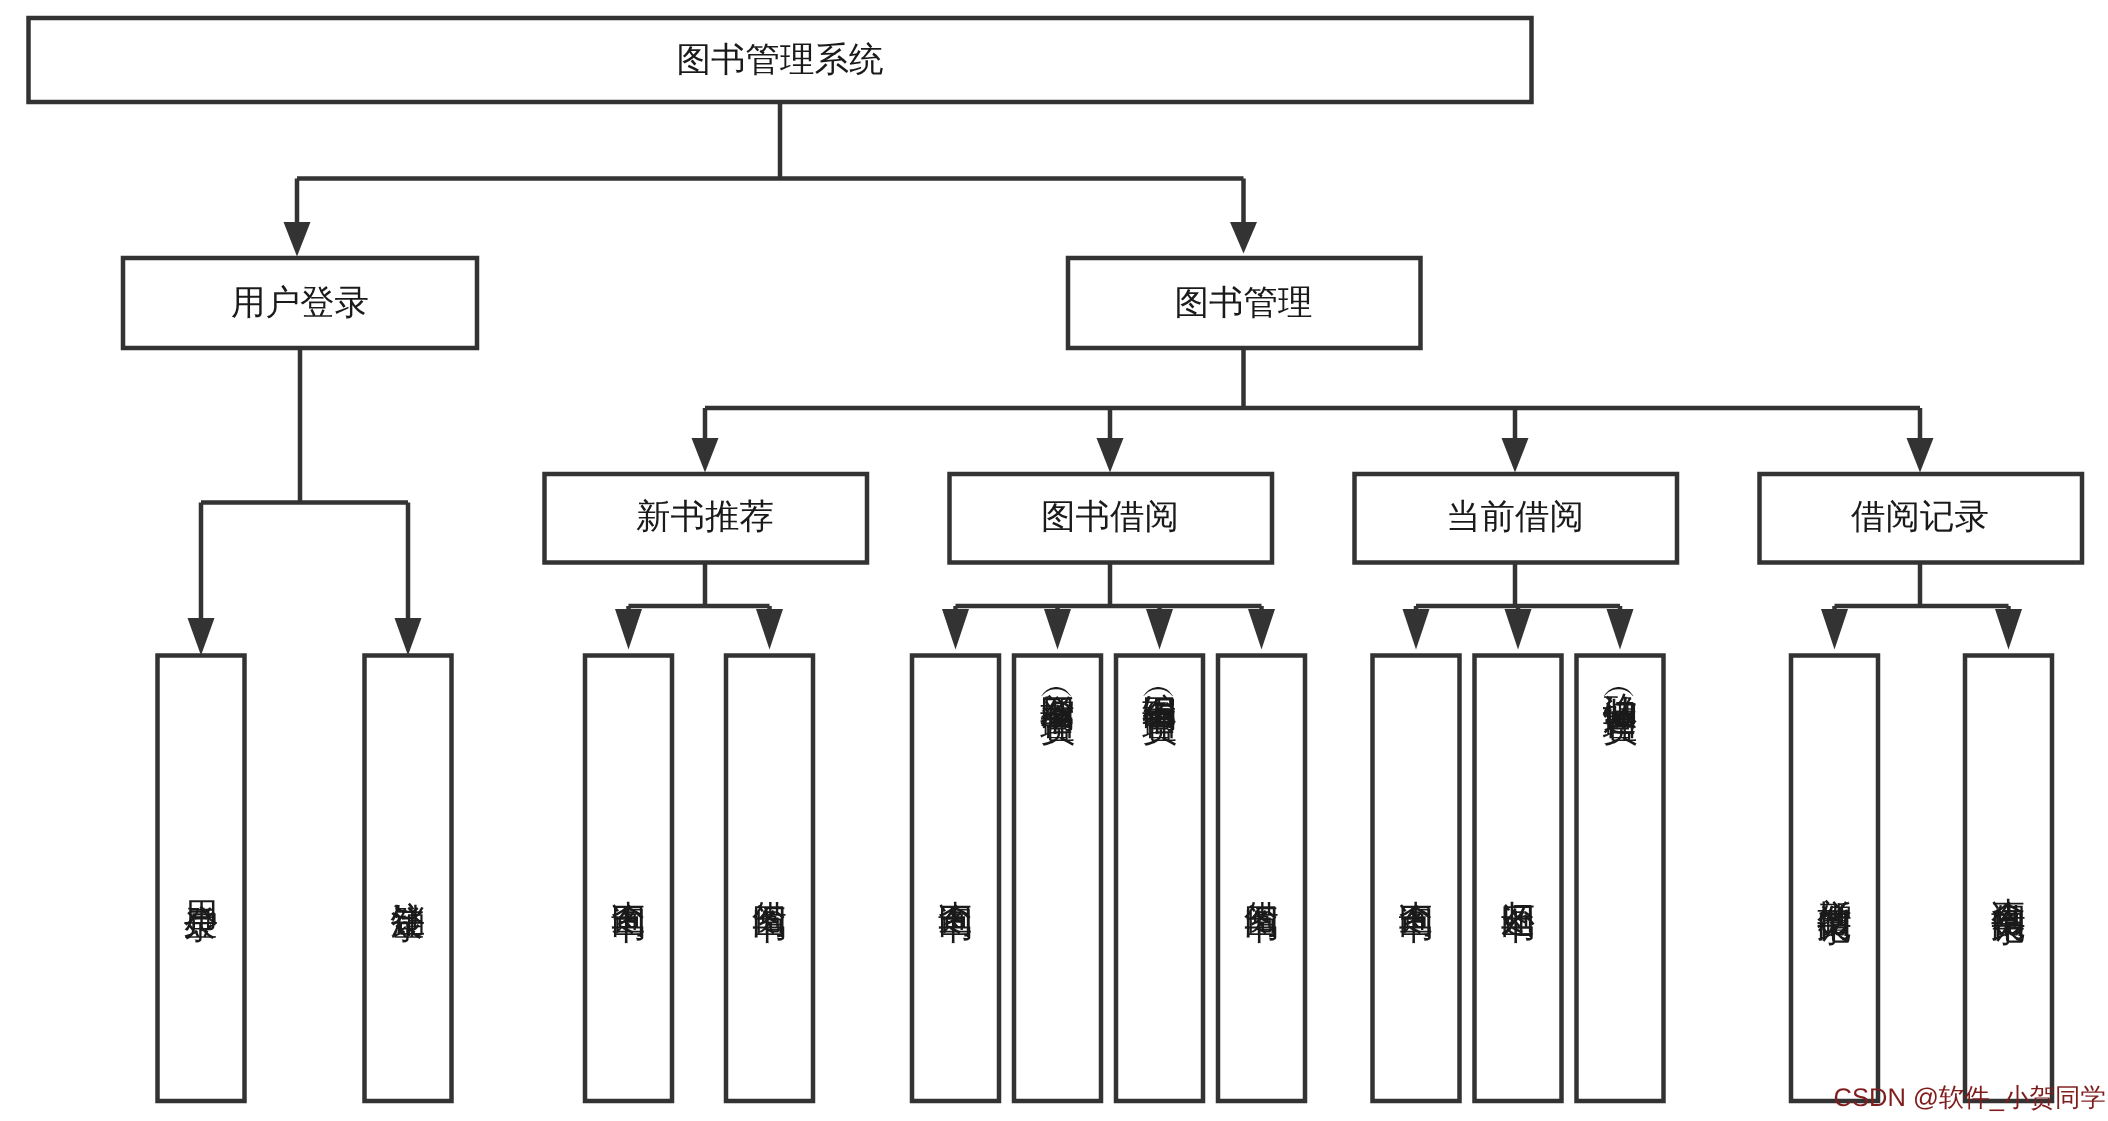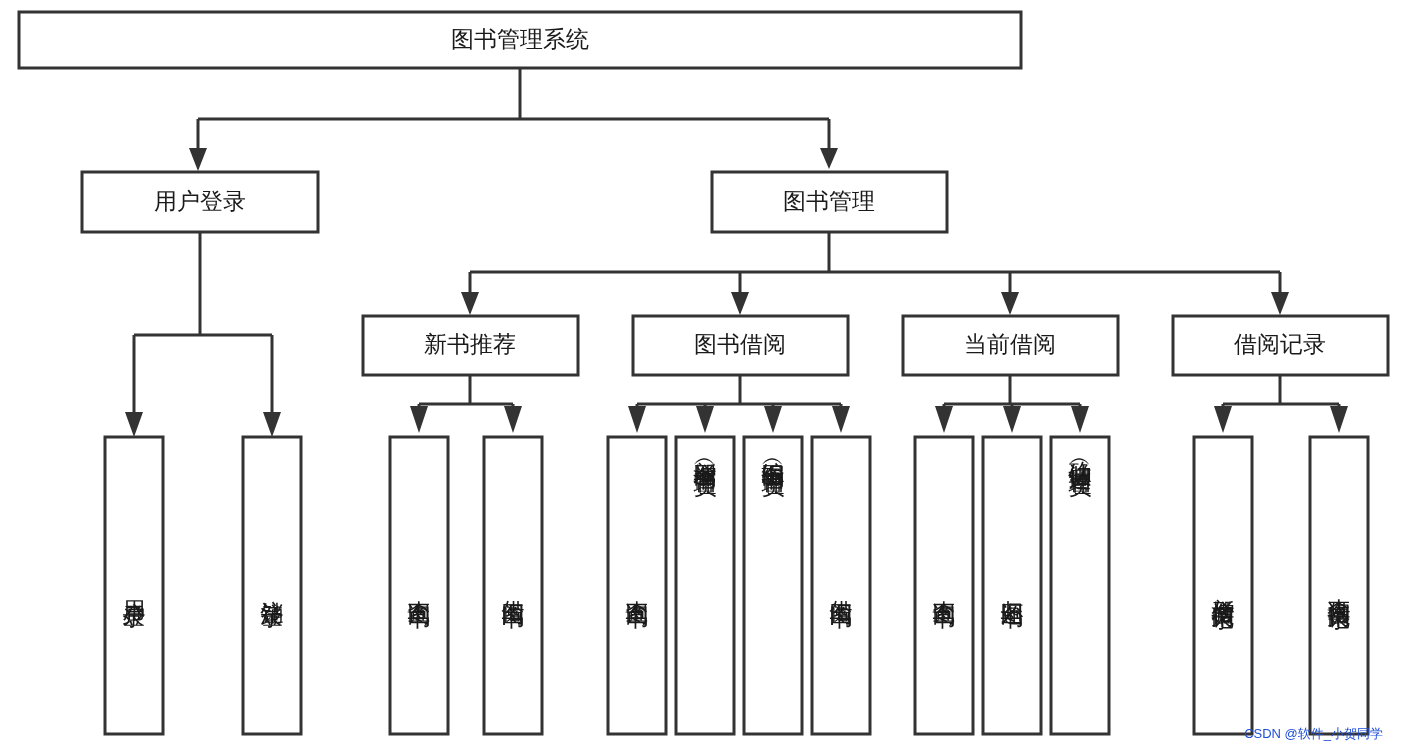--- a/index.html
+++ b/index.html
@@ -59,25 +59,25 @@
     position: absolute;
     display: flex;
     align-items: flex-start;
     justify-content: center;
   }
   .vert-wrap.mid {
     align-items: center;
   }
   .watermark {
     position: absolute;
-    right: 22px;
+    right: 1px;
     bottom: 4px;
     font-family: "Liberation Sans", "DejaVu Sans", sans-serif;
-    font-size: 13px;
-    color: #1d4ed8;
+    font-size: 17px;
+    color: #7f1d1d;
     white-space: nowrap;
   }
 </style>
 </head>
 <body>
 
 <svg id="diagram" viewBox="0 0 1405 747">
 
   <g>
     <path class="conn" d="M 520 68 L 520 119"></path>

